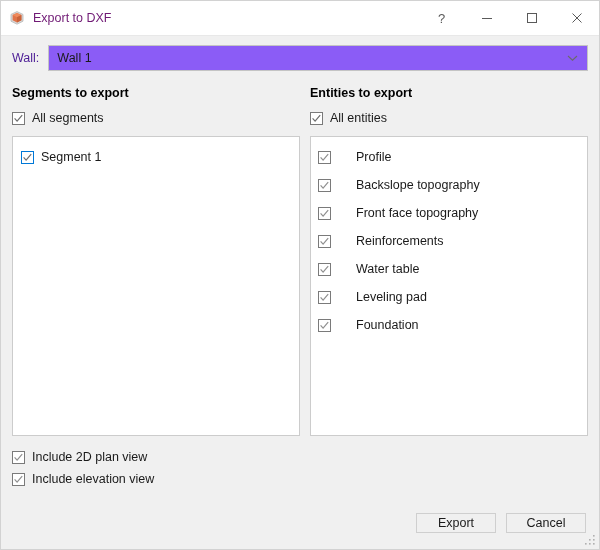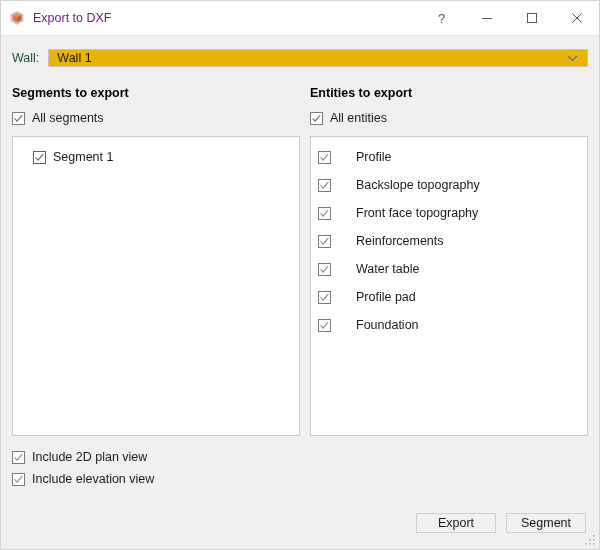--- a/index.html
+++ b/index.html
@@ -65,29 +65,29 @@
   
   .wall-row {
     display: flex;
     align-items: center;
     height: 28px;
     margin: 8px 11px 0 11px;
     flex: 0 0 auto;
   }
   .wall-label {
     font-size: 12.5px;
-    color: #14532d;
+    color: #4c1d95;
     margin-right: 9px;
     white-space: nowrap;
   }
   .combo {
     flex: 1 1 auto;
-    height: 18px;
-    box-sizing: border-box;
-    background: #eab308;
+    height: 26px;
+    box-sizing: border-box;
+    background: #8b5cf6;
     border: 1px solid #c4c4c4;
     display: flex;
     align-items: center;
     position: relative;
   }
   .combo-value {
     padding-left: 8px;
     font-size: 12.5px;
     color: #1a1a1a;
   }
@@ -131,21 +131,21 @@
     flex: 1 1 auto;
     min-height: 0;
     overflow: hidden;
     padding-top: 6px;
     box-sizing: border-box;
   }
   .list-item {
     display: flex;
     align-items: center;
     height: 28px;
-    padding-left: 20px;
+    padding-left: 8px;
   }
   .list-item.entity { padding-left: 7px; }
   
   .cb {
     width: 13px;
     height: 13px;
     box-sizing: border-box;
     border: 1px solid #7a7a7a;
     background: #ffffff;
     flex: 0 0 auto;
@@ -329,21 +329,21 @@
               </svg>
           </span>
           <span class="cb-label indent">Water table</span>
         </div>
         <div class="list-item entity">
           <span class="cb">
             <svg width="11" height="11" viewBox="0 0 11 11">
                 <path d="M1.6 5.4 L4.1 8.1 L9.2 2.2" fill="none" stroke="#8f8f8f" stroke-width="1.2"></path>
               </svg>
           </span>
-          <span class="cb-label indent">Profile pad</span>
+          <span class="cb-label indent">Leveling pad</span>
         </div>
         <div class="list-item entity">
           <span class="cb">
             <svg width="11" height="11" viewBox="0 0 11 11">
                 <path d="M1.6 5.4 L4.1 8.1 L9.2 2.2" fill="none" stroke="#8f8f8f" stroke-width="1.2"></path>
               </svg>
           </span>
           <span class="cb-label indent">Foundation</span>
         </div>
       </div>
@@ -365,21 +365,21 @@
         <svg width="11" height="11" viewBox="0 0 11 11">
             <path d="M1.6 5.4 L4.1 8.1 L9.2 2.2" fill="none" stroke="#8f8f8f" stroke-width="1.2"></path>
           </svg>
       </span>
       <span class="cb-label">Include elevation view</span>
     </div>
   </div>
 
   <div class="footer">
     <div class="btn">Export</div>
-    <div class="btn">Segment</div>
+    <div class="btn">Cancel</div>
   </div>
 
   <span class="grip">
     <svg width="12" height="12" viewBox="0 0 12 12">
       <g fill="#b0b0b0">
         <rect x="9" y="1" width="1.6" height="1.6"></rect>
         <rect x="9" y="5" width="1.6" height="1.6"></rect>
           <rect x="5" y="5" width="1.6" height="1.6"></rect>
         <rect x="9" y="9" width="1.6" height="1.6"></rect>
           <rect x="5" y="9" width="1.6" height="1.6"></rect>

